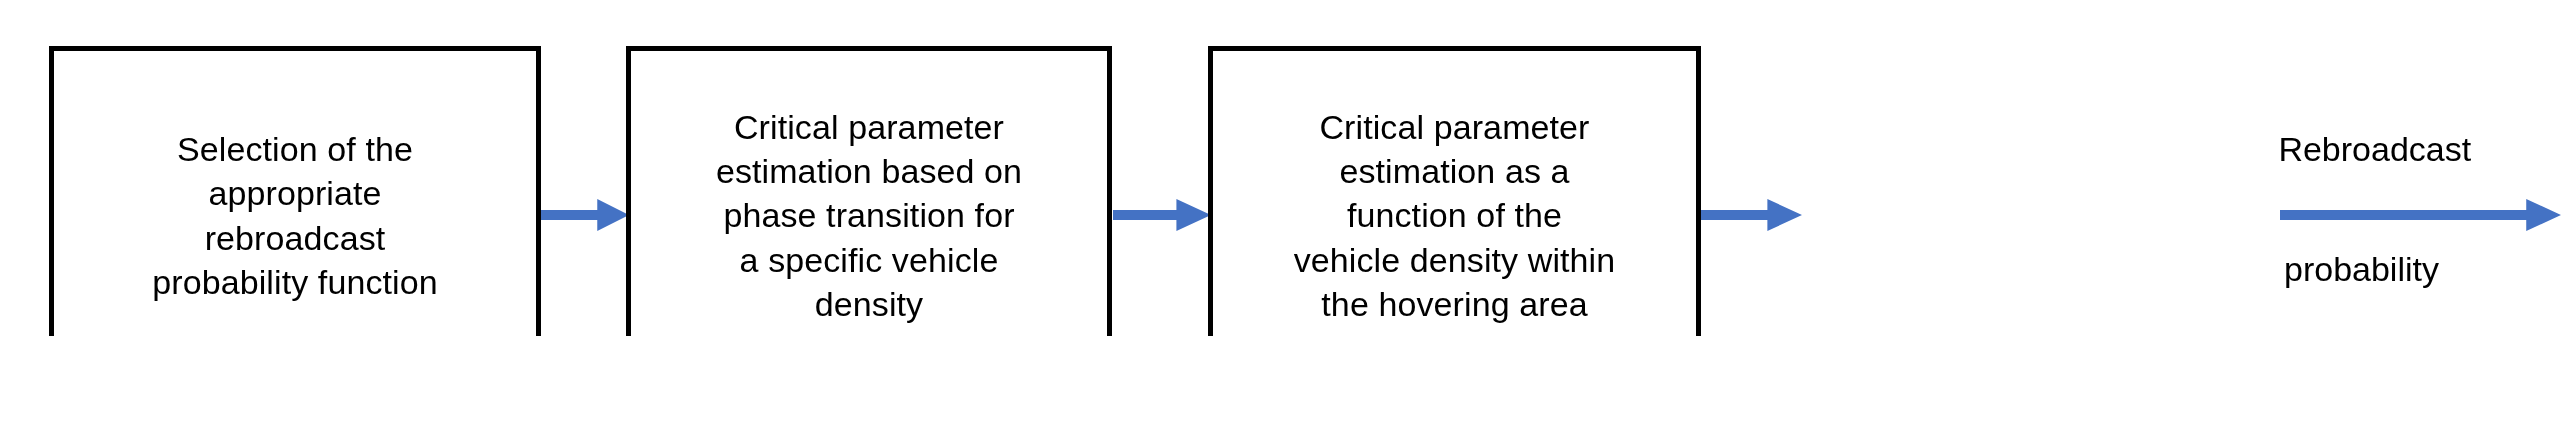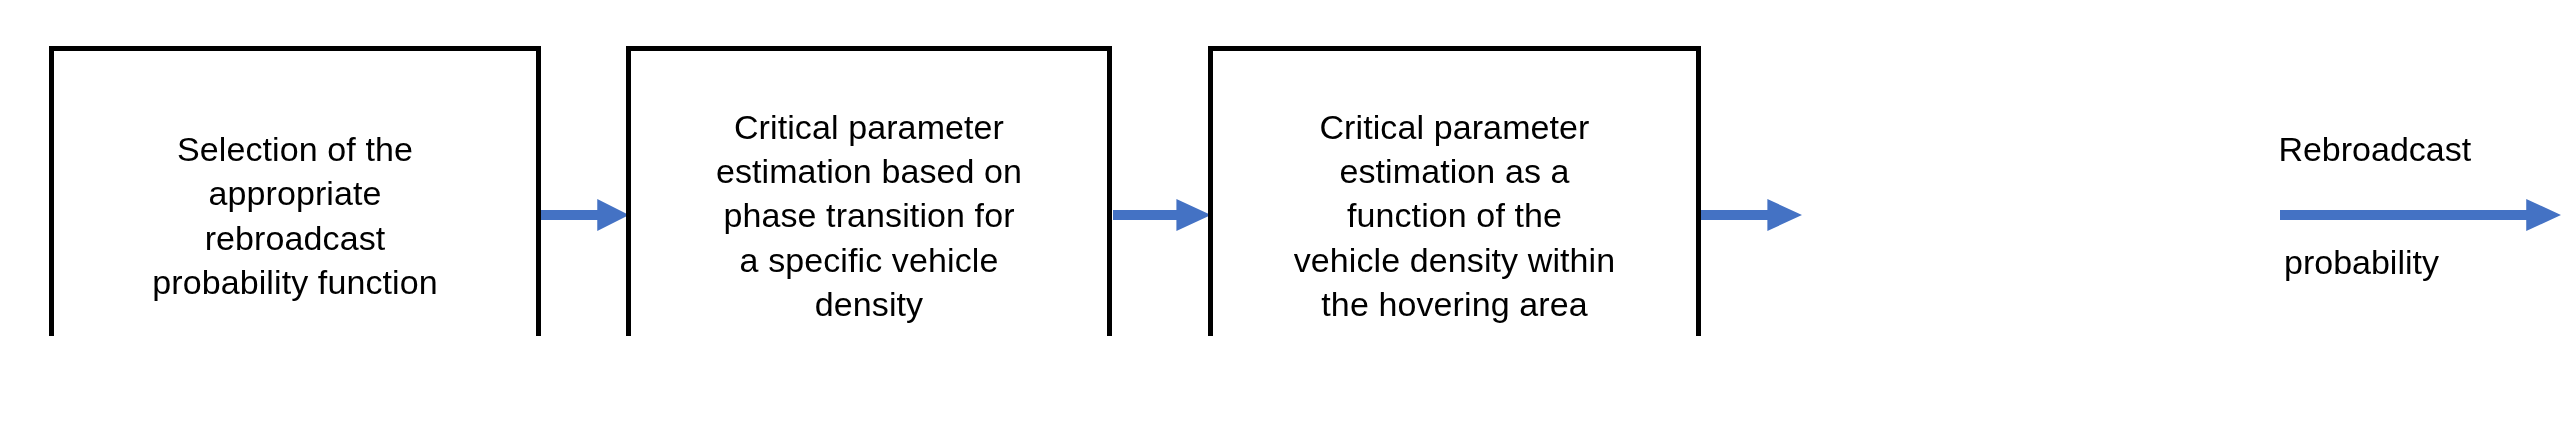--- a/index.html
+++ b/index.html
@@ -75,21 +75,21 @@
   }
   #output-label .out-line {
     display: block;
     color: #000000;
     font-size: 34px;
     line-height: 1.0;
     text-align: left;
     padding-left: 17.4px;
   }
   #output-label .out-line.line-top { margin-top: 2.9px; }
-  #output-label .out-line.line-bottom { margin-bottom: 21px; padding-left: 23px; }
+  #output-label .out-line.line-bottom { margin-bottom: 14px; padding-left: 23px; }
 </style>
 </head>
 <body>
 
 <div id="flowchart">
 
   <div class="node" id="node-1">
     <span class="node-label">Selection of the
 appropriate
 rebroadcast

